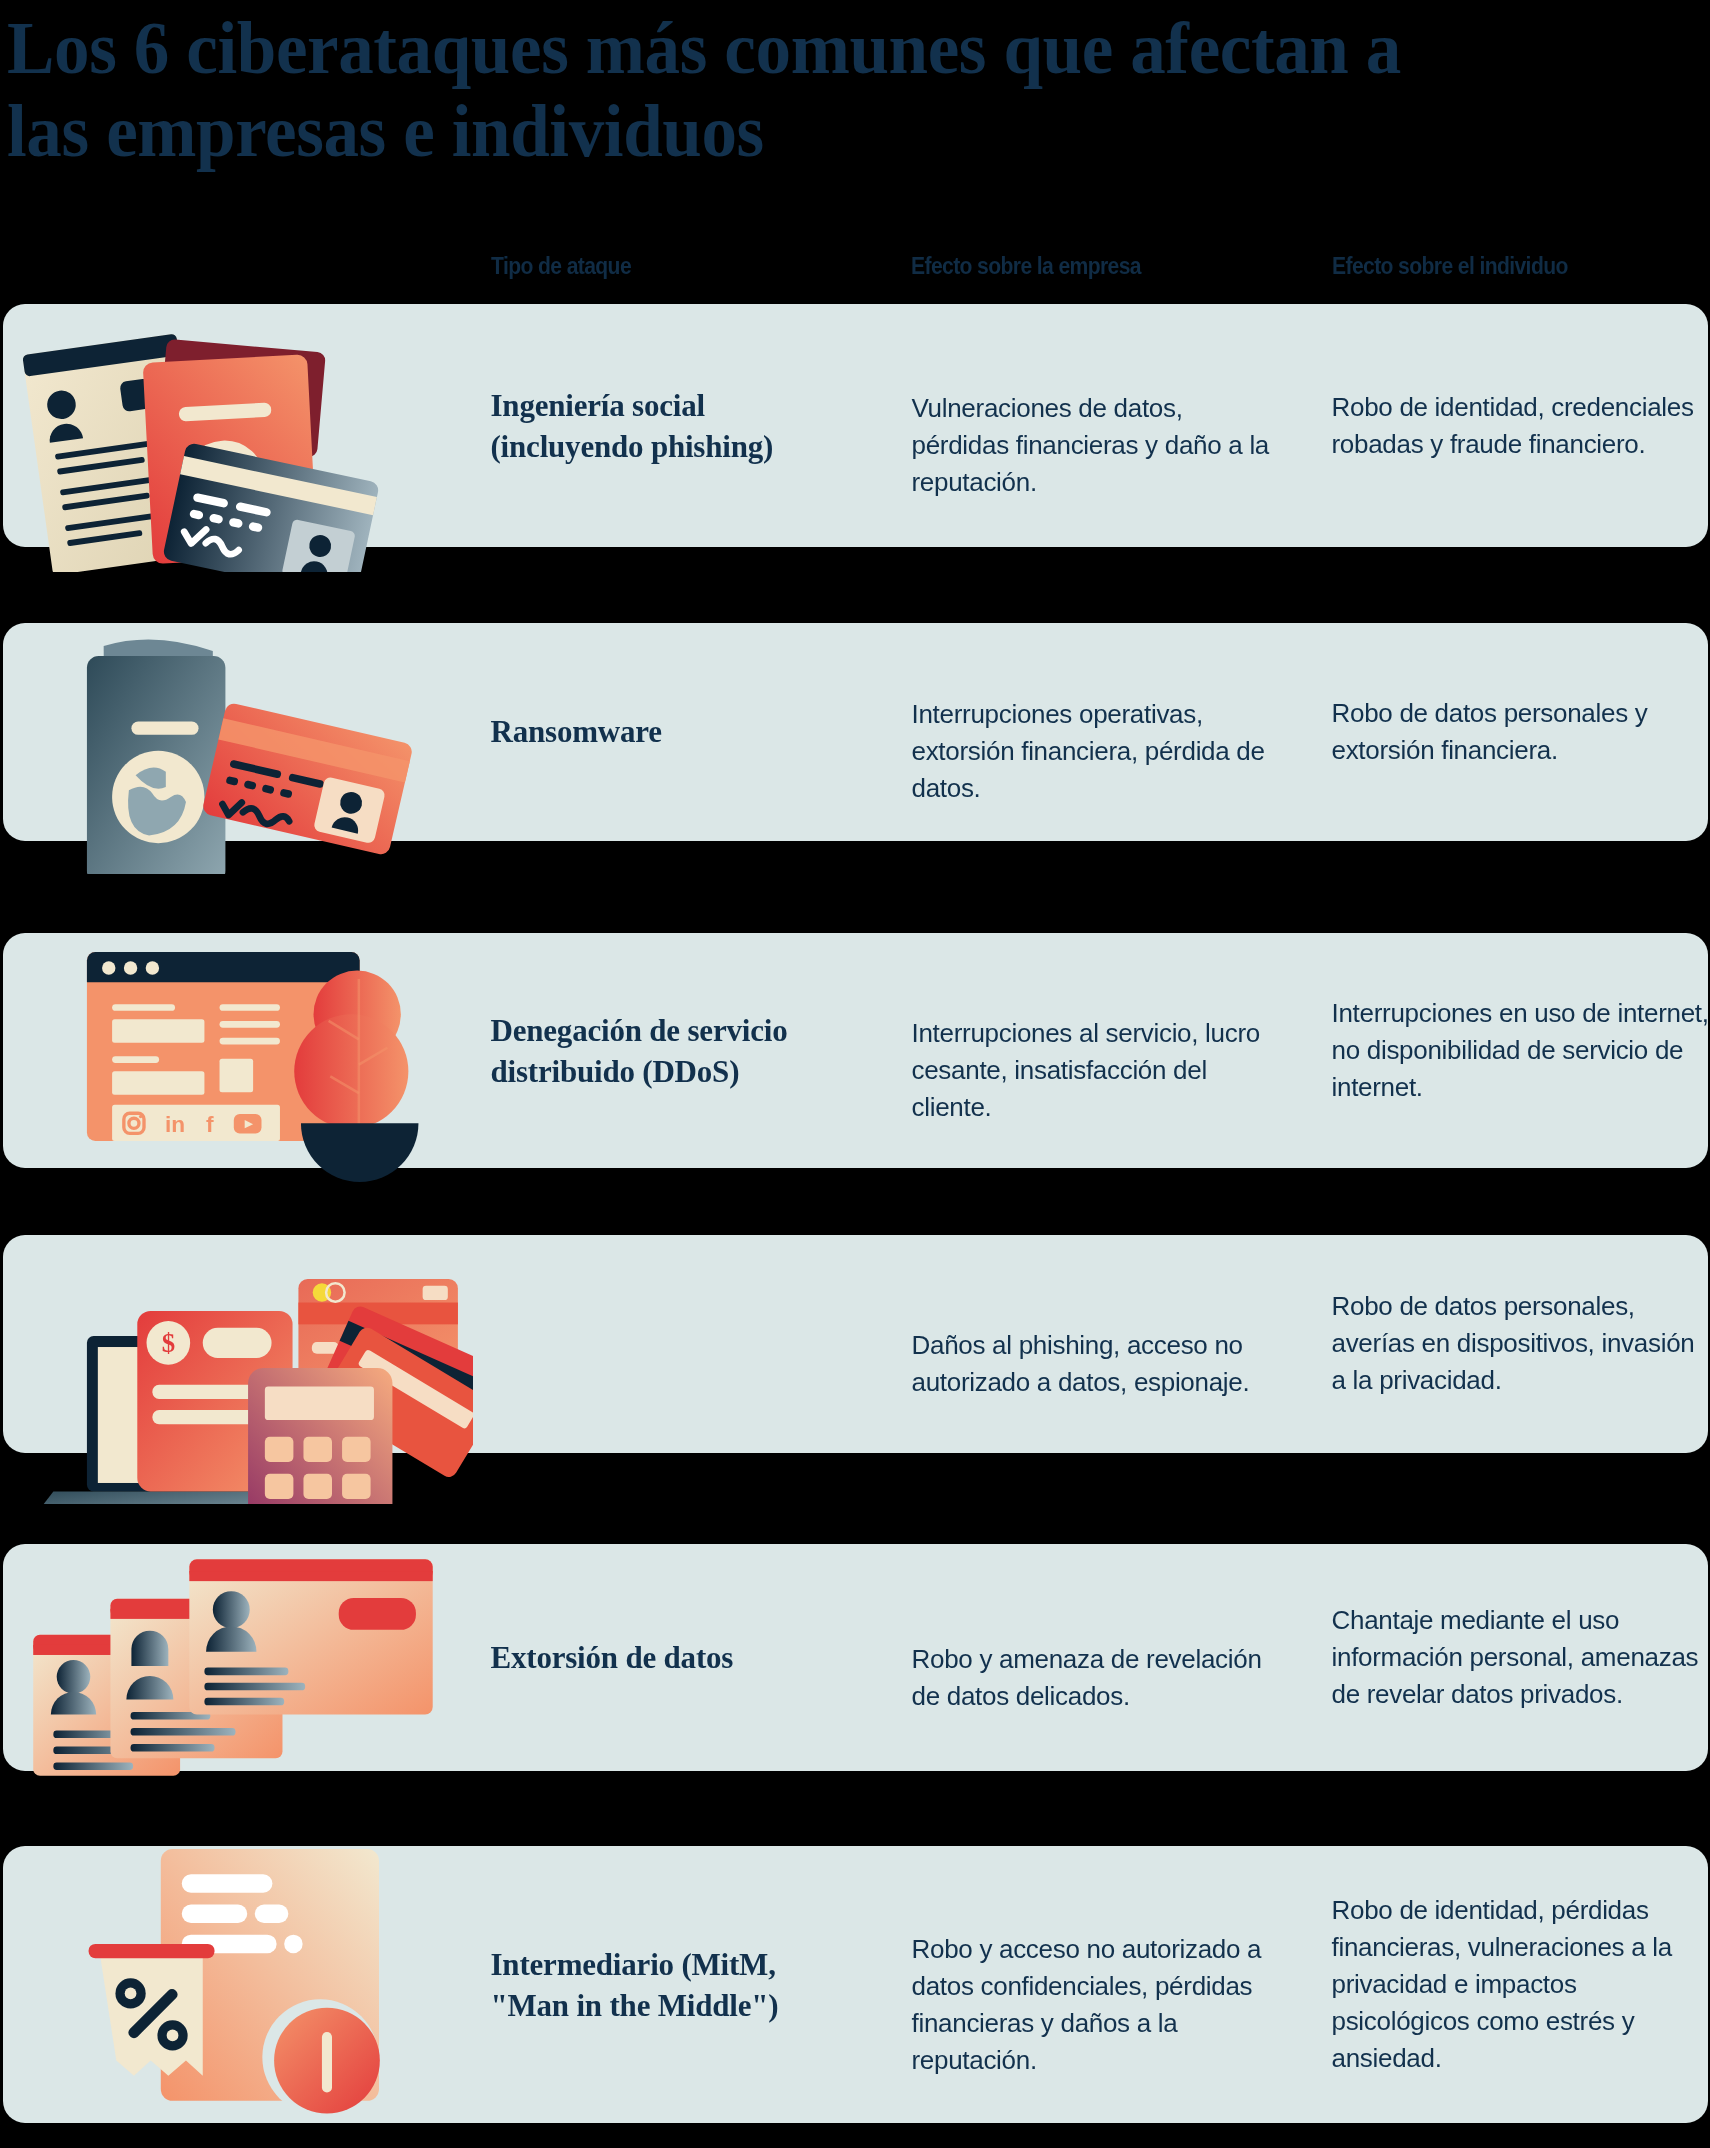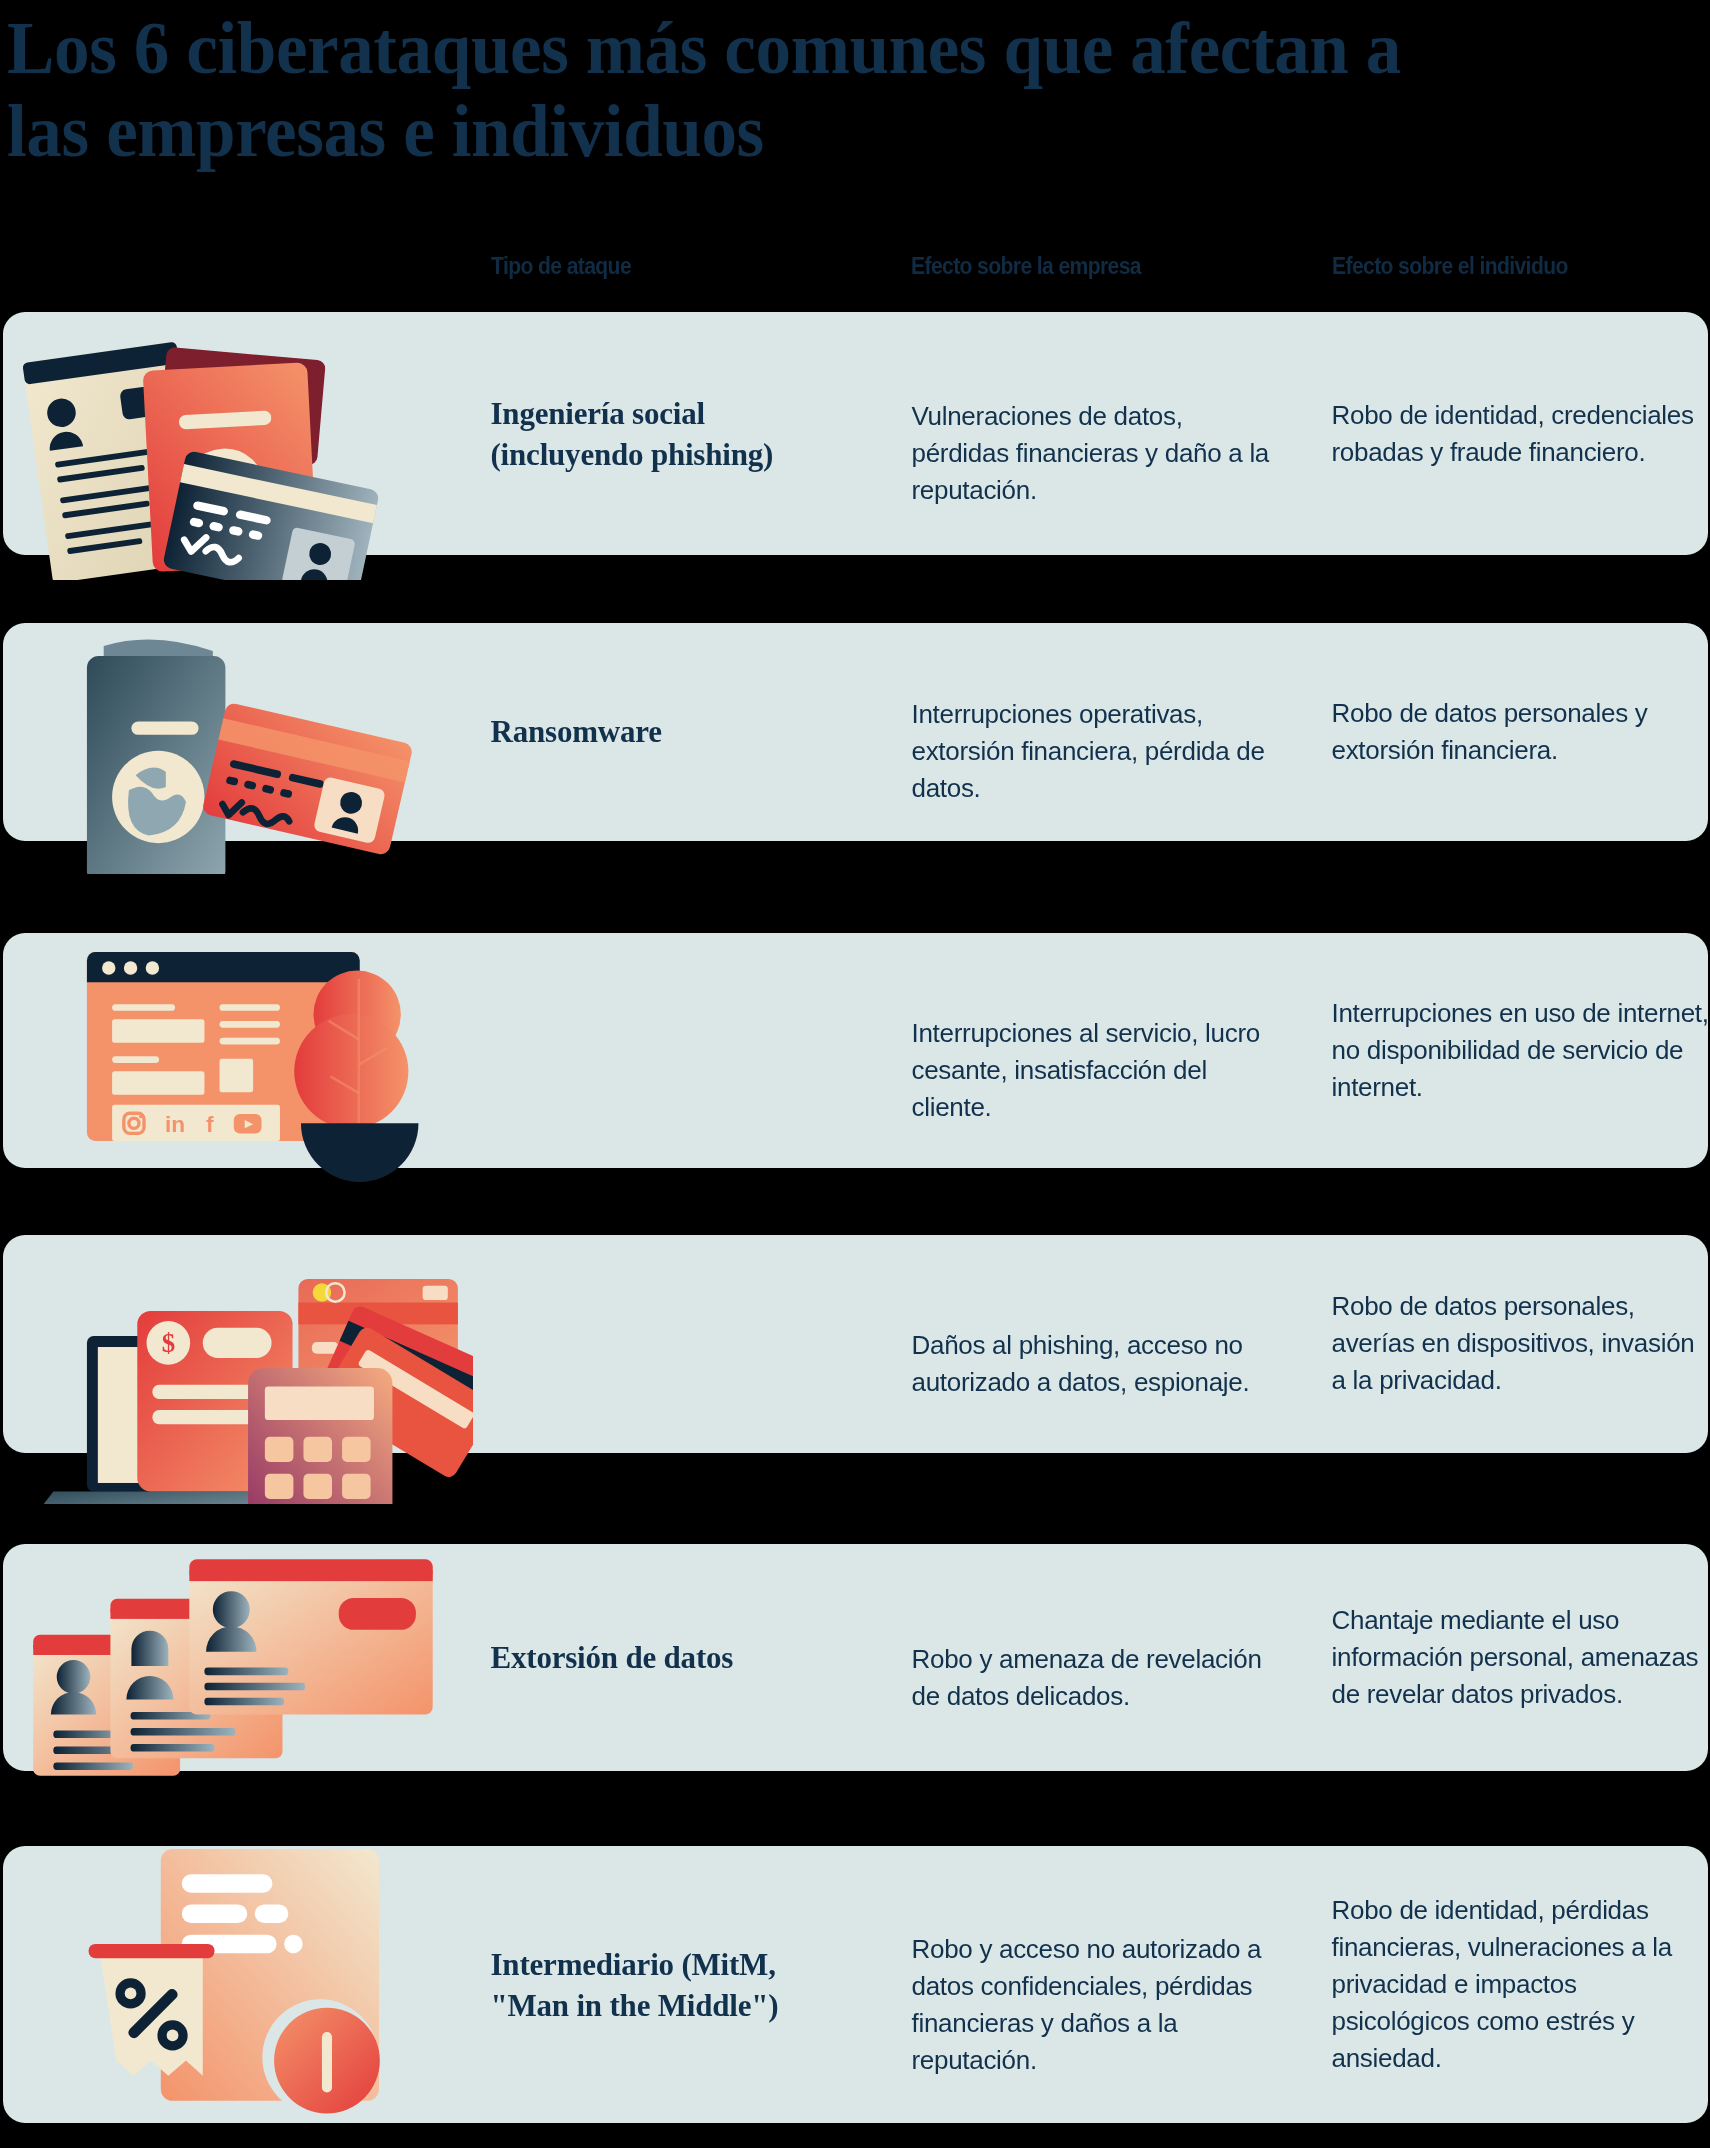--- a/index.html
+++ b/index.html
@@ -62,21 +62,21 @@
   .ch3 { left: 1332px; }
 
   
   .row {
     position: absolute;
     left: 2.5px;
     width: 1705px;
     background: #dbe7e7;
     border-radius: 22px;
   }
-  #row0 { top: 312px;  height: 243px; }
+  #row0 { top: 304px;  height: 243px; }
   #row1 { top: 623px;  height: 218px; }
   #row2 { top: 933px; height: 235px; }
   #row3 { top: 1235px; height: 218px; }
   #row4 { top: 1544px; height: 227px; }
   #row5 { top: 1846px; height: 277px; }
 
   .cell {
     position: absolute;
     color: #12314d;
   }
@@ -286,20 +286,21 @@
         <circle cx="415" cy="160" r="68" fill="url(#g3a)"></circle>
         <line x1="424" y1="50" x2="424" y2="230" stroke="#f4936a" stroke-width="3" opacity="0.55"></line>
         <g stroke="#f4936a" stroke-width="3" opacity="0.55" fill="none">
           <path d="M424 122 l-36 -22"></path>
             <path d="M424 152 l34 -20"></path>
           <path d="M424 186 l-34 -20"></path>
         </g>
         <path d="M355 222 h140 a70 70 0 0 1 -140 0 z" fill="#0d2335"></path>
       </svg>
     </div>
+    <div class="cell cell-attack v-center">Denegación de servicio distribuido (DDoS)</div>
     <div class="cell cell-biz v-center">Interrupciones al servicio, lucro cesante, insatisfacción del cliente.</div>
     <div class="cell cell-ind v-center">Interrupciones en uso de internet, no disponibilidad de servicio de internet.</div>
   </div>
 
   <div class="row" id="row3">
     <div class="illus">
       <svg width="470" height="218" viewBox="0 0 560 260" style="left:0;top:-50px;height:319px">
         <defs>
           <linearGradient id="g4a" x1="0" y1="0" x2="1" y2="1">
             <stop offset="0" stop-color="#e33c3c"></stop>

